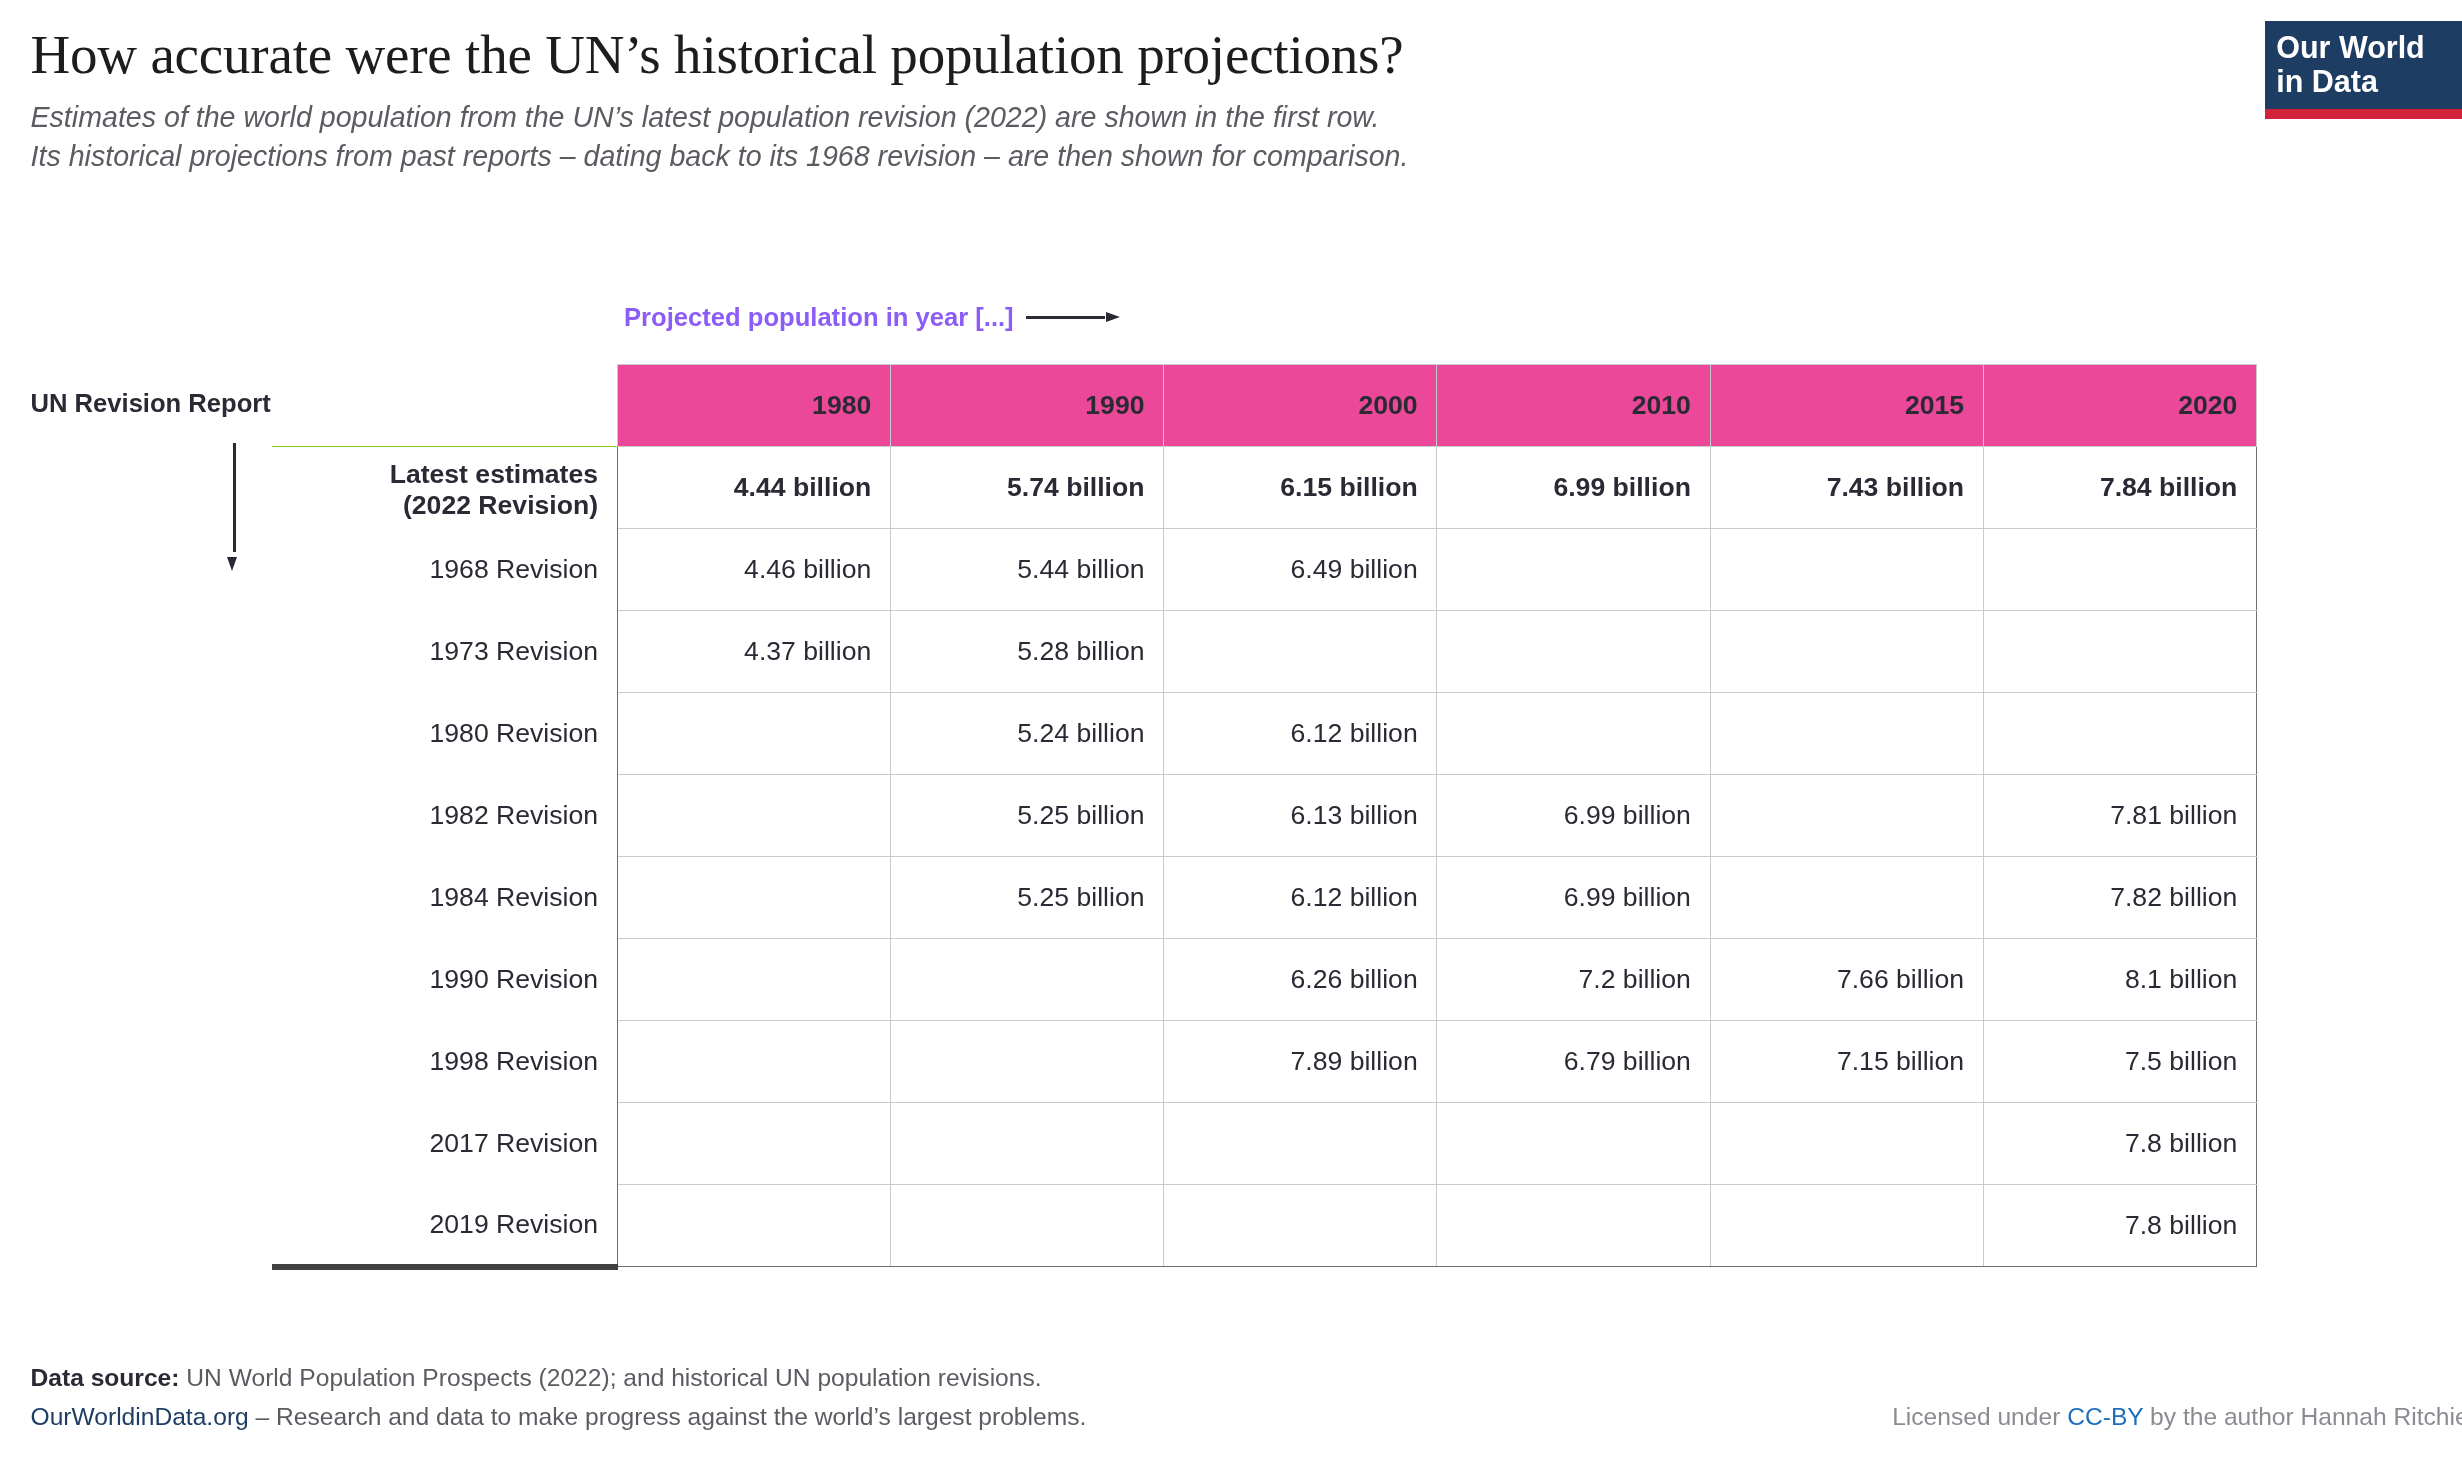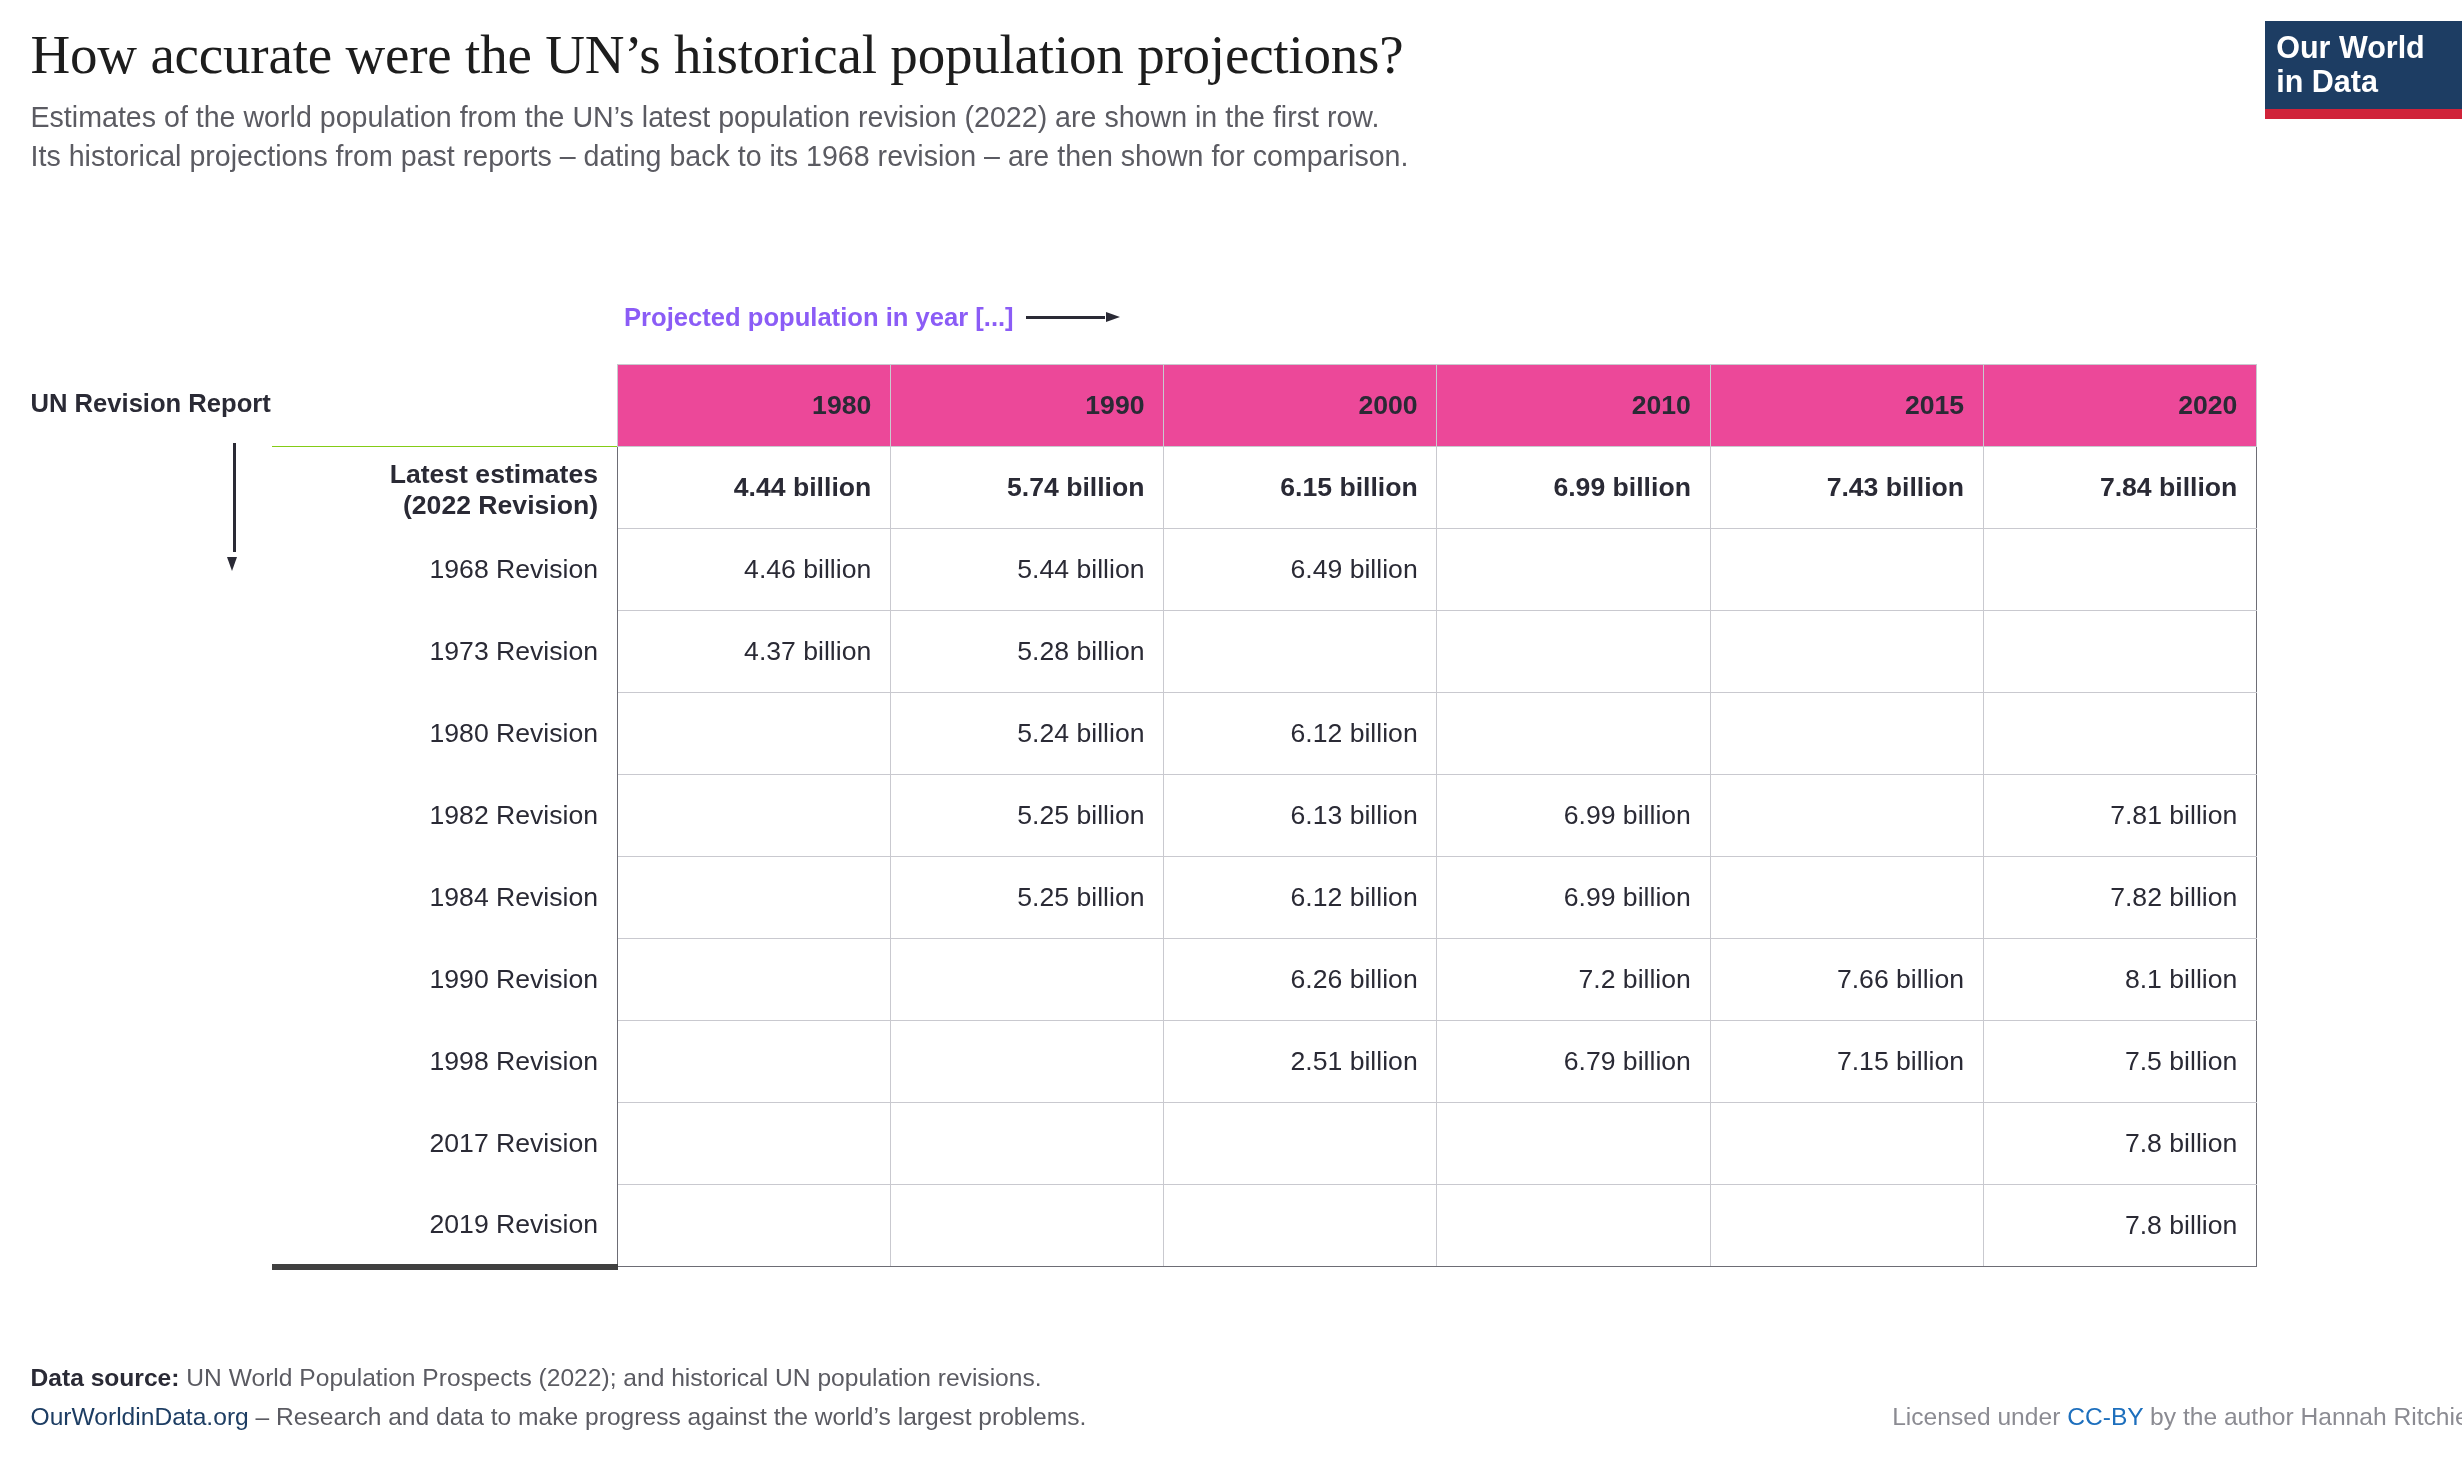--- a/index.html
+++ b/index.html
@@ -41,21 +41,21 @@
     margin: 0;
     white-space: nowrap;
   }
   .subtitle {
     margin-top: 12.8px;
     font-size: 28.6px;
     line-height: 1.36;
     color: #5b5b62;
     font-weight: 400;
   }
-  .subtitle div { white-space: nowrap; }
+  .subtitle div { white-space: nowrap; font-style: italic; }
 
   
   .logo {
     position: absolute;
     right: 28.6px;
     top: 20.7px;
     width: 212px;
   }
   .logo-box {
     background: #1d3d63;
@@ -347,21 +347,21 @@
           <td>6.26 billion</td>
           <td>7.2 billion</td>
           <td>7.66 billion</td>
           <td class="lastcol">8.1 billion</td>
         </tr>
 
         <tr>
           <td class="rowlabel">1998 Revision</td>
           <td></td>
           <td></td>
-          <td>2.51 billion</td>
+          <td>7.89 billion</td>
           <td>6.79 billion</td>
           <td>7.15 billion</td>
           <td class="lastcol">7.5 billion</td>
         </tr>
 
         <tr>
           <td class="rowlabel">2017 Revision</td>
           <td></td>
           <td></td>
           <td></td>

